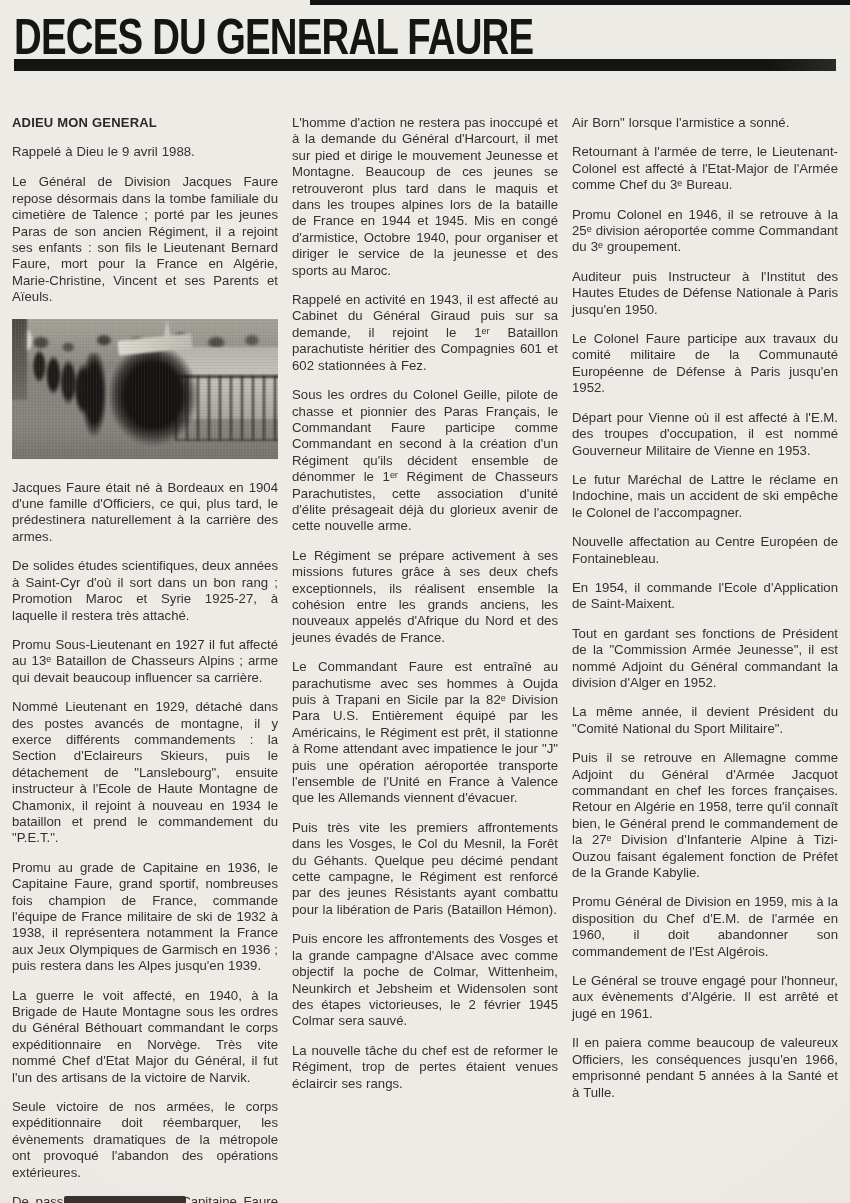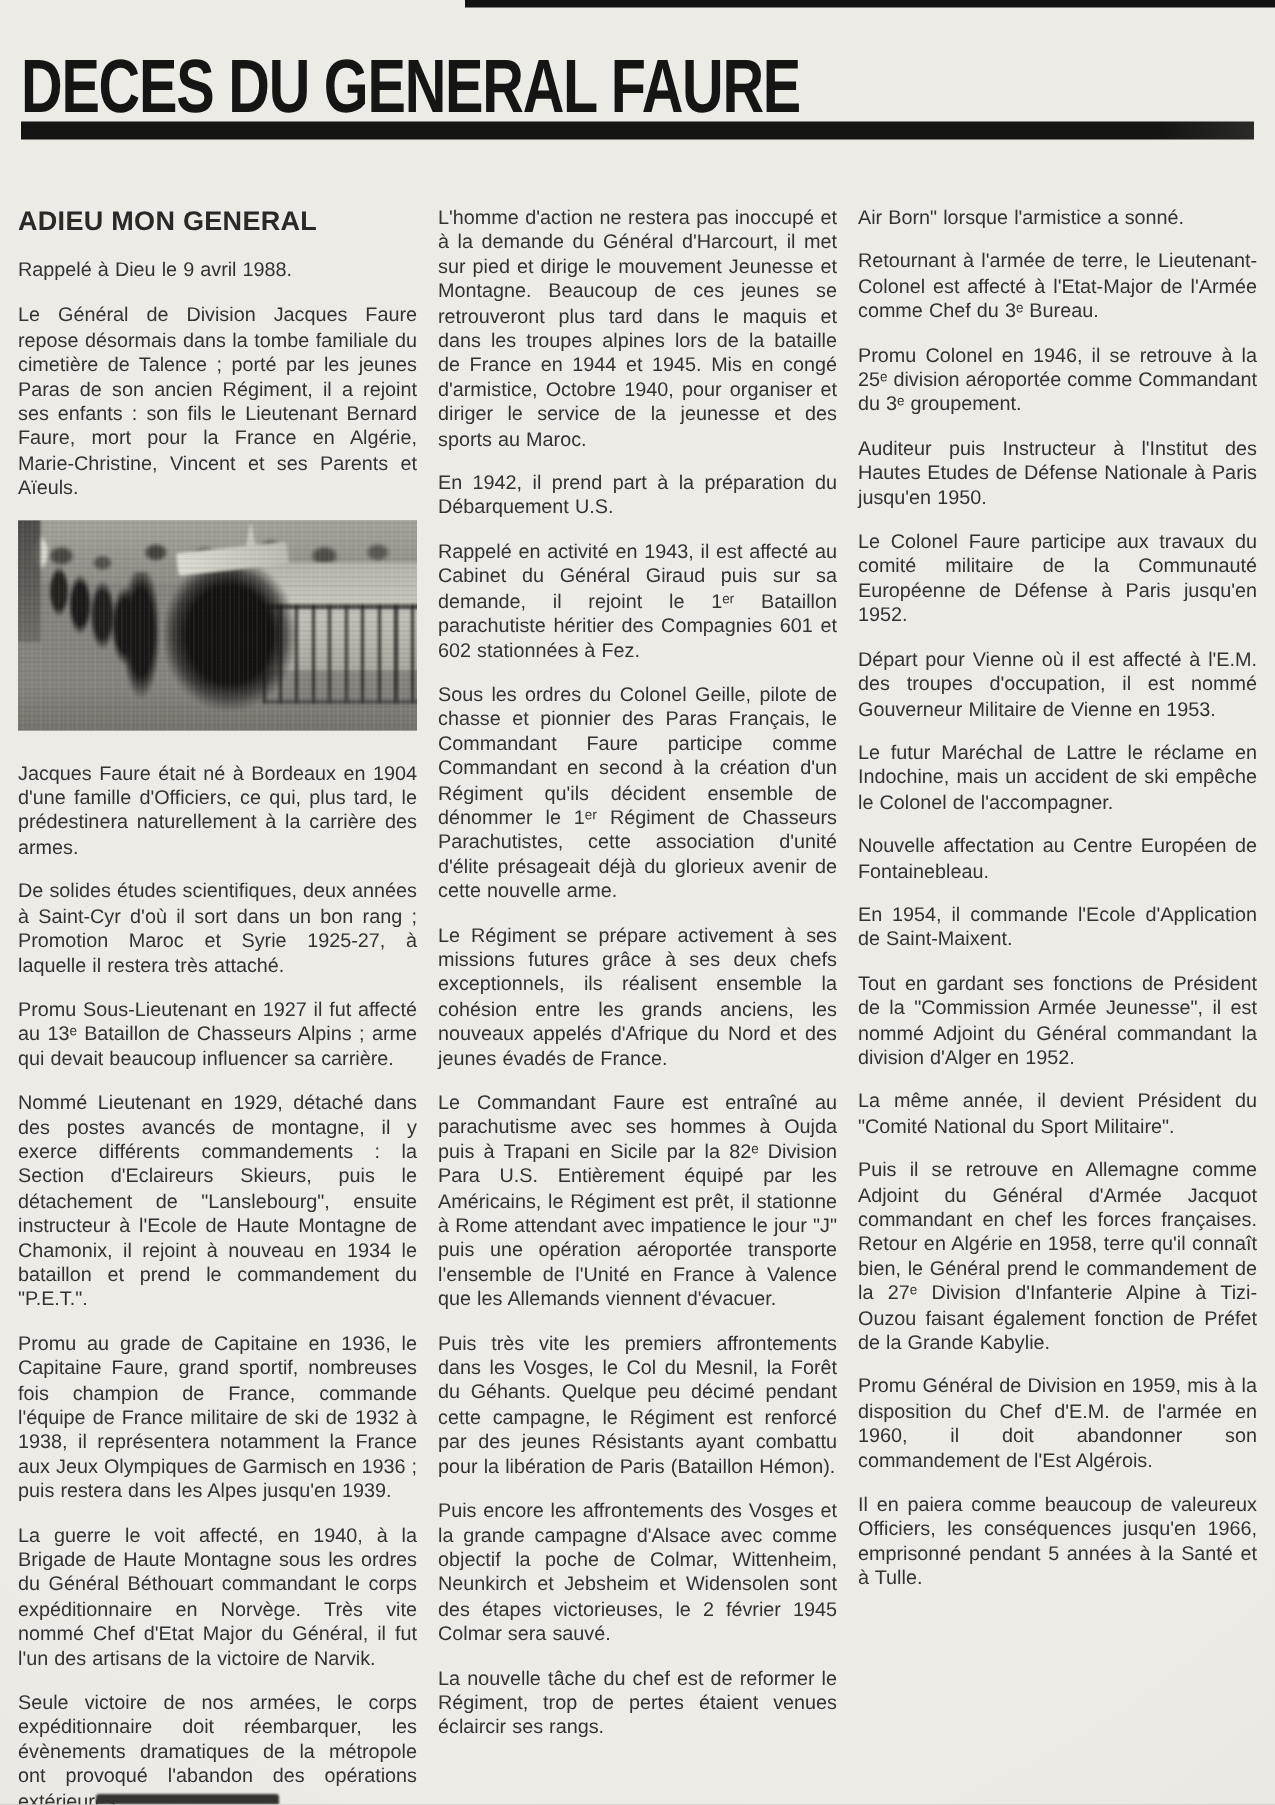--- a/index.html
+++ b/index.html
@@ -10,21 +10,21 @@
     overflow:hidden;
     background:
       radial-gradient(130% 105% at 50% 42%, #edebe6 55%, #e4e1db 100%);
     font-family:"Liberation Sans","DejaVu Sans",sans-serif;
     color:#33322f;
   }
   .topbar{
     position:absolute;top:0;left:310px;right:0;height:5px;
     background:#121212;
   }
-  header{padding:38px 14px 0 14px;border-radius:18px;}
+  header{padding:16px 14px 0 14px;border-radius:18px;}
   h1{
     margin:0;
     font-size:48px;
     line-height:40px;
     font-weight:bold;
     color:#151514;
     letter-spacing:-1px;
     white-space:nowrap;
     transform:scaleX(.80) scaleY(1.05);
     transform-origin:left top;
@@ -36,21 +36,21 @@
   }
   .cols{
     display:grid;
     grid-template-columns:266px 266px 266px;
     column-gap:14px;
     padding:44px 12px 0 12px;
   }
   .col{min-width:0;}
   .col h2{
     margin:0 0 14px 0;
-    font-size:18px;
+    font-size:13px;
     font-weight:bold;
     color:#2a2927;
     letter-spacing:.2px;
   }
   .subhead{
     margin:0 0 14px 0;
     font-weight:normal;
   }
   .para,.subhead{
     font-size:13.2px;
@@ -189,21 +189,20 @@
           <p class="para" lang="fr">Promu au grade de Capitaine en 1936, le Capitaine Faure, grand sportif, nombreuses fois champion de France, commande l'équipe de France militaire de ski de 1932 à 1938, il représentera notamment la France aux Jeux Olympiques de Garmisch en 1936 ; puis restera dans les Alpes jusqu'en 1939.</p>
           <p class="para" lang="fr">La guerre le voit affecté, en 1940, à la Brigade de Haute Montagne sous les ordres du Général Béthouart commandant le corps expéditionnaire en Norvège. Très vite nommé Chef d'Etat Major du Général, il fut l'un des artisans de la victoire de Narvik.</p>
           <p class="para" lang="fr">Seule victoire de nos armées, le corps expéditionnaire doit réembarquer, les évènements dramatiques de la métropole ont provoqué l'abandon des opérations extérieures.</p>
           <p class="para" lang="fr">De passage à Londres, le Capitaine Faure devant un choix crucial décide de rentrer en France.</p>
         </div>
     </section>
 
     <section class="col">
       <div>
           <p class="para" lang="fr">L'homme d'action ne restera pas inoccupé et à la demande du Général d'Harcourt, il met sur pied et dirige le mouvement Jeunesse et Montagne. Beaucoup de ces jeunes se retrouveront plus tard dans le maquis et dans les troupes alpines lors de la bataille de France en 1944 et 1945. Mis en congé d'armistice, Octobre 1940, pour organiser et diriger le service de la jeunesse et des sports au Maroc.</p>
-          <p class="para" lang="fr">En 1942, il prend part à la préparation du Débarquement U.S.</p>
           <p class="para" lang="fr">Rappelé en activité en 1943, il est affecté au Cabinet du Général Giraud puis sur sa demande, il rejoint le 1ᵉʳ Bataillon parachutiste héritier des Compagnies 601 et 602 stationnées à Fez.</p>
           <p class="para" lang="fr">Sous les ordres du Colonel Geille, pilote de chasse et pionnier des Paras Français, le Commandant Faure participe comme Commandant en second à la création d'un Régiment qu'ils décident ensemble de dénommer le 1ᵉʳ Régiment de Chasseurs Parachutistes, cette association d'unité d'élite présageait déjà du glorieux avenir de cette nouvelle arme.</p>
           <p class="para" lang="fr">Le Régiment se prépare activement à ses missions futures grâce à ses deux chefs exceptionnels, ils réalisent ensemble la cohésion entre les grands anciens, les nouveaux appelés d'Afrique du Nord et des jeunes évadés de France.</p>
           <p class="para" lang="fr">Le Commandant Faure est entraîné au parachutisme avec ses hommes à Oujda puis à Trapani en Sicile par la 82ᵉ Division Para U.S. Entièrement équipé par les Américains, le Régiment est prêt, il stationne à Rome attendant avec impatience le jour "J" puis une opération aéroportée transporte l'ensemble de l'Unité en France à Valence que les Allemands viennent d'évacuer.</p>
           <p class="para" lang="fr">Puis très vite les premiers affrontements dans les Vosges, le Col du Mesnil, la Forêt du Géhants. Quelque peu décimé pendant cette campagne, le Régiment est renforcé par des jeunes Résistants ayant combattu pour la libération de Paris (Bataillon Hémon).</p>
           <p class="para" lang="fr">Puis encore les affrontements des Vosges et la grande campagne d'Alsace avec comme objectif la poche de Colmar, Wittenheim, Neunkirch et Jebsheim et Widensolen sont des étapes victorieuses, le 2 février 1945 Colmar sera sauvé.</p>
           <p class="para" lang="fr">La nouvelle tâche du chef est de reformer le Régiment, trop de pertes étaient venues éclaircir ses rangs.</p>
         </div>
     </section>
 
@@ -215,20 +214,21 @@
           <p class="para" lang="fr">Auditeur puis Instructeur à l'Institut des Hautes Etudes de Défense Nationale à Paris jusqu'en 1950.</p>
           <p class="para" lang="fr">Le Colonel Faure participe aux travaux du comité militaire de la Communauté Européenne de Défense à Paris jusqu'en 1952.</p>
           <p class="para" lang="fr">Départ pour Vienne où il est affecté à l'E.M. des troupes d'occupation, il est nommé Gouverneur Militaire de Vienne en 1953.</p>
           <p class="para" lang="fr">Le futur Maréchal de Lattre le réclame en Indochine, mais un accident de ski empêche le Colonel de l'accompagner.</p>
           <p class="para" lang="fr">Nouvelle affectation au Centre Européen de Fontainebleau.</p>
           <p class="para" lang="fr">En 1954, il commande l'Ecole d'Application de Saint-Maixent.</p>
           <p class="para" lang="fr">Tout en gardant ses fonctions de Président de la "Commission Armée Jeunesse", il est nommé Adjoint du Général commandant la division d'Alger en 1952.</p>
           <p class="para" lang="fr">La même année, il devient Président du "Comité National du Sport Militaire".</p>
           <p class="para" lang="fr">Puis il se retrouve en Allemagne comme Adjoint du Général d'Armée Jacquot commandant en chef les forces françaises. Retour en Algérie en 1958, terre qu'il connaît bien, le Général prend le commandement de la 27ᵉ Division d'Infanterie Alpine à Tizi-Ouzou faisant également fonction de Préfet de la Grande Kabylie.</p>
           <p class="para" lang="fr">Promu Général de Division en 1959, mis à la disposition du Chef d'E.M. de l'armée en 1960, il doit abandonner son commandement de l'Est Algérois.</p>
+          <p class="para" lang="fr">Le Général se trouve engagé pour l'honneur, aux évènements d'Algérie. Il est arrêté et jugé en 1961.</p>
           <p class="para" lang="fr">Il en paiera comme beaucoup de valeureux Officiers, les conséquences jusqu'en 1966, emprisonné pendant 5 années à la Santé et à Tulle.</p>
         </div>
     </section>
 
   </main>
 
   <div class="bottom-mark"></div>
 
 </div>
 

